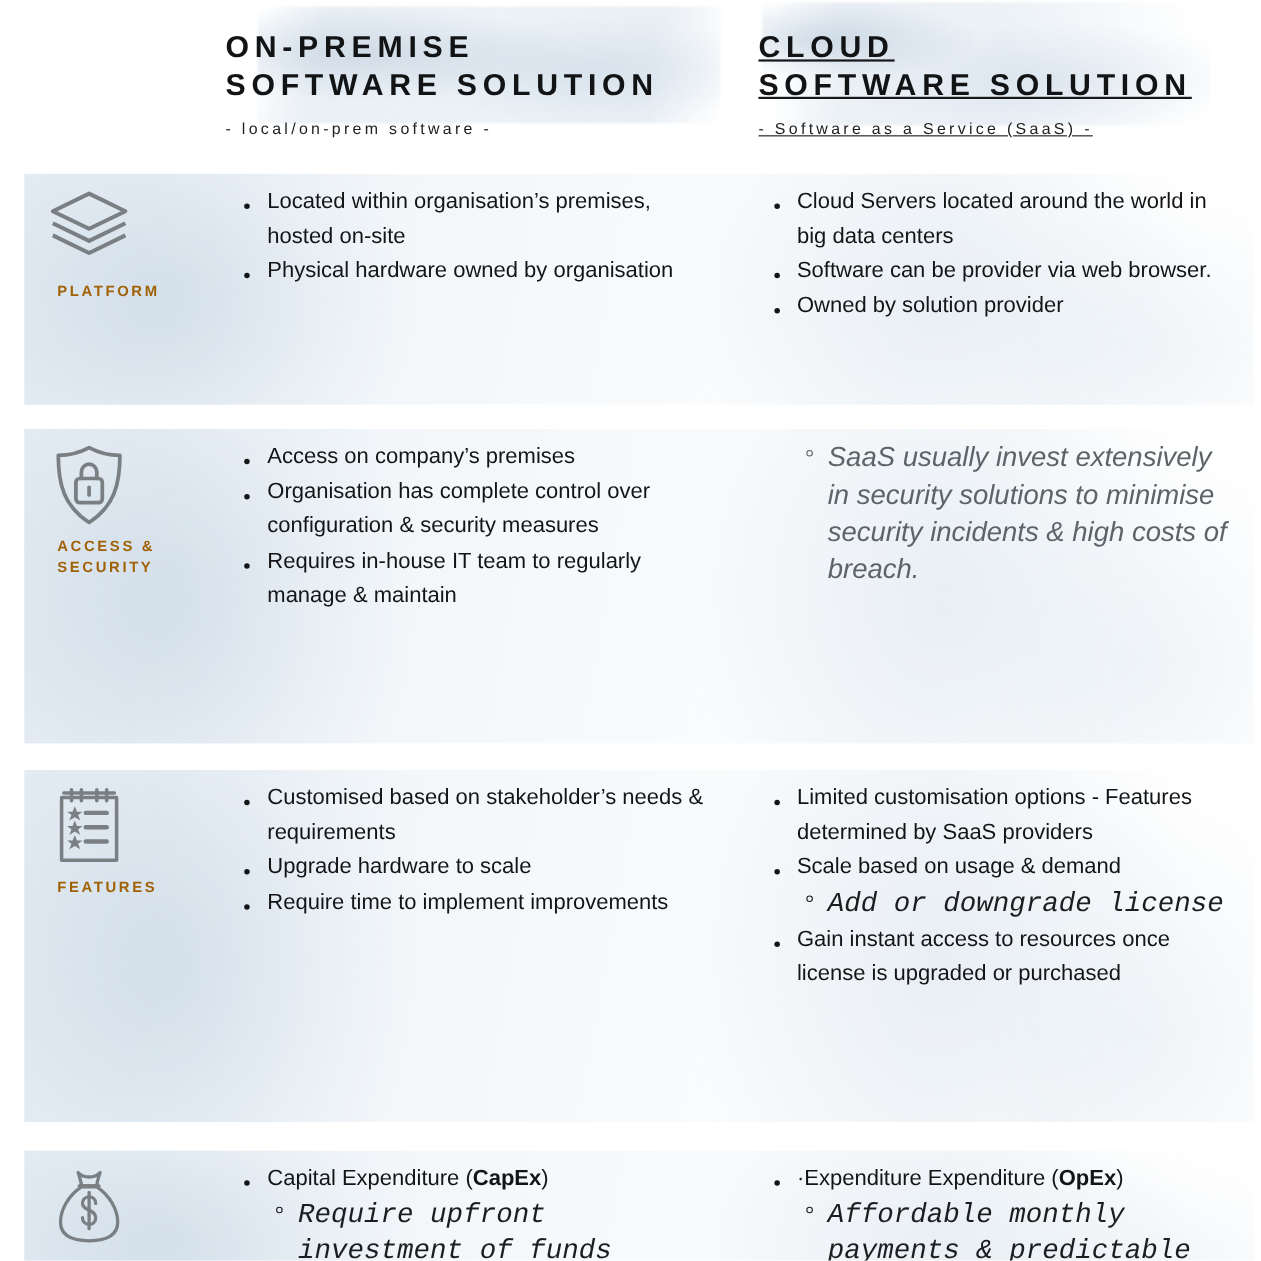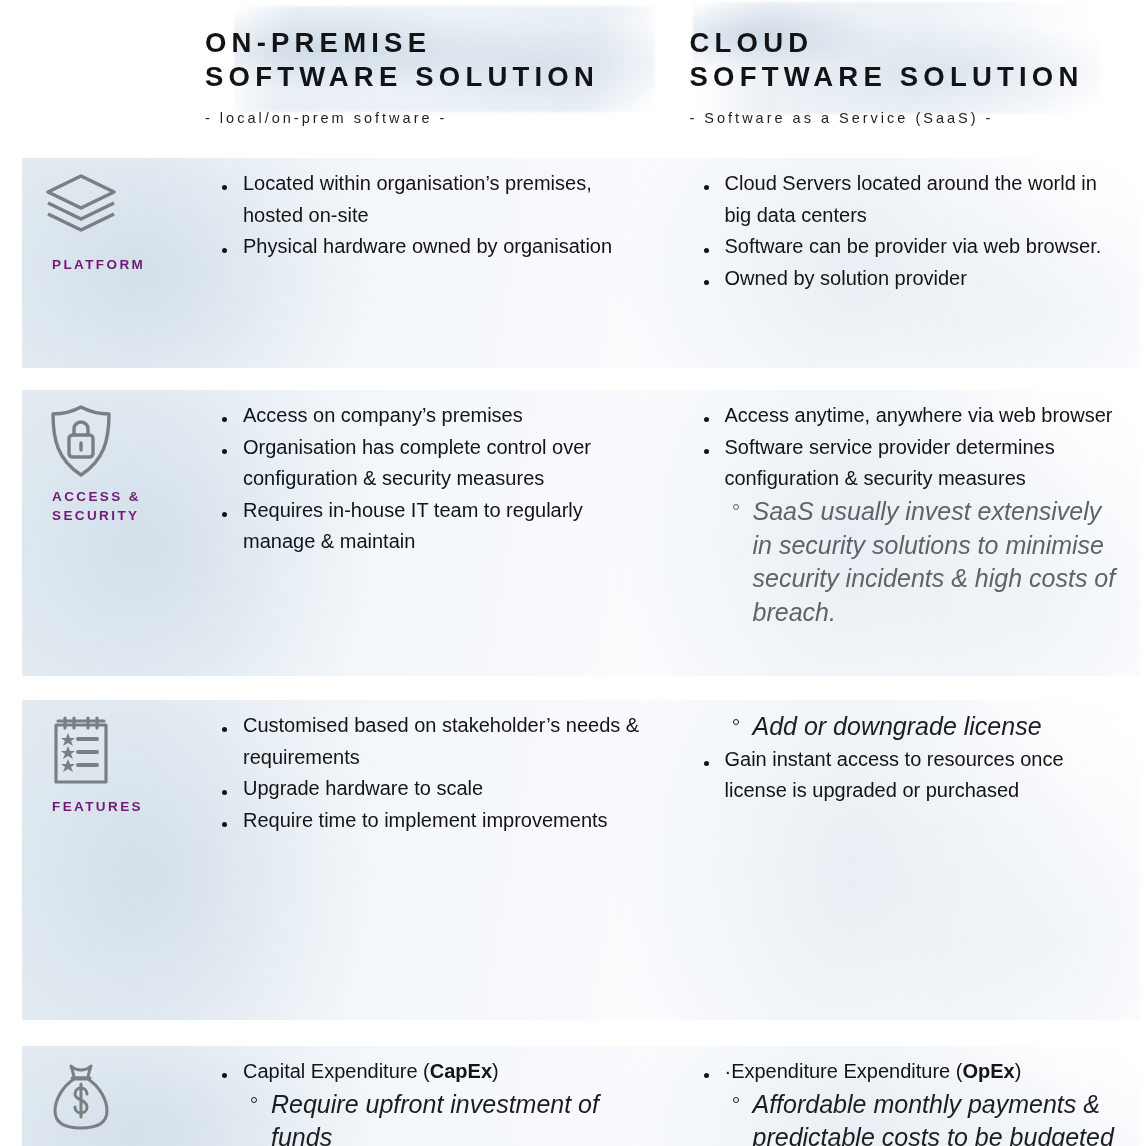--- a/index.html
+++ b/index.html
@@ -23,21 +23,21 @@
     display: flex;
   }
   .header-spacer { width: 205px; flex: 0 0 205px; }
   .head-col {
     flex: 1 1 0;
     position: relative;
     padding-top: 26px;
     box-sizing: border-box;
   }
   .head-col.left { padding-right: 22px; }
-  .head-col.right { padding-left: 6px; }
+  .head-col.right { padding-left: 6px; text-decoration: underline; }
 
   
   .brush {
     position: absolute;
     left: 6%;
     right: 6%;
     top: 6px;
     height: 106px;
     background:
       radial-gradient(ellipse 60% 52% at 22% 40%, rgba(186,203,219,0.55) 0%, rgba(200,214,228,0.22) 55%, rgba(255,255,255,0) 78%),
@@ -142,21 +142,21 @@
     width: 82px;
     height: 78px;
     display: block;
   }
   .cat-icon svg { display: block; }
   .cat-label {
     margin-top: 8px;
     font-size: 13.5px;
     font-weight: 700;
     letter-spacing: 2.4px;
-    color: #701a75;
+    color: #a16207;
     line-height: 1.38;
     white-space: pre-line;
     padding-left: 14px;
   }
 
   .col {
     flex: 1 1 0;
     box-sizing: border-box;
     padding-top: 10px;
   }
@@ -203,21 +203,21 @@
     content: "";
     position: absolute;
     left: 6px;
     top: 9px;
     width: 6px;
     height: 6px;
     border-radius: 50%;
     border: 1.4px solid #5d6468;
     box-sizing: border-box;
   }
-  ul.sub.dark > li { color: #1b1e20; }
+  ul.sub.dark > li { color: #1b1e20; font-family: Liberation Mono, monospace; }
   ul.sub.dark > li::before { border-color: #1b1e20; }
 
   b.em { font-weight: 700; margin-top: 44px; }
 </style>
 </head>
 <body>
 
 <div class="header">
   <div class="header-spacer"></div>
 
@@ -307,24 +307,20 @@
 
       <div class="col left">
         <ul class="pts">
           <li>Access on company’s premises</li>
           <li>Organisation has complete control over configuration &amp; security measures</li>
           <li>Requires in-house IT team to regularly manage &amp; maintain</li>
         </ul>
       </div>
 
       <div class="col right">
-        <ul class="pts">
-          <li>Access anytime, anywhere via web browser</li>
-          <li>Software service provider determines configuration &amp; security measures</li>
-        </ul>
         <ul class="sub">
           <li>SaaS usually invest extensively in security solutions to minimise security incidents &amp; high costs of breach.</li>
         </ul>
       </div>
     </div>
   </div>
 
   <div style="height:24px;"></div>
 
   <div class="row" style="height:320px;">
@@ -361,20 +357,24 @@
 
       <div class="col left">
         <ul class="pts">
           <li>Customised based on stakeholder’s needs &amp; requirements</li>
           <li>Upgrade hardware to scale</li>
           <li>Require time to implement improvements</li>
         </ul>
       </div>
 
       <div class="col right">
+        <ul class="pts">
+          <li>Limited customisation options - Features determined by SaaS providers</li>
+          <li>Scale based on usage &amp; demand</li>
+        </ul>
         <ul class="sub dark">
           <li>Add or downgrade license</li>
         </ul>
         <ul class="pts">
           <li>Gain instant access to resources once license is upgraded or purchased</li>
         </ul>
       </div>
     </div>
   </div>
 

